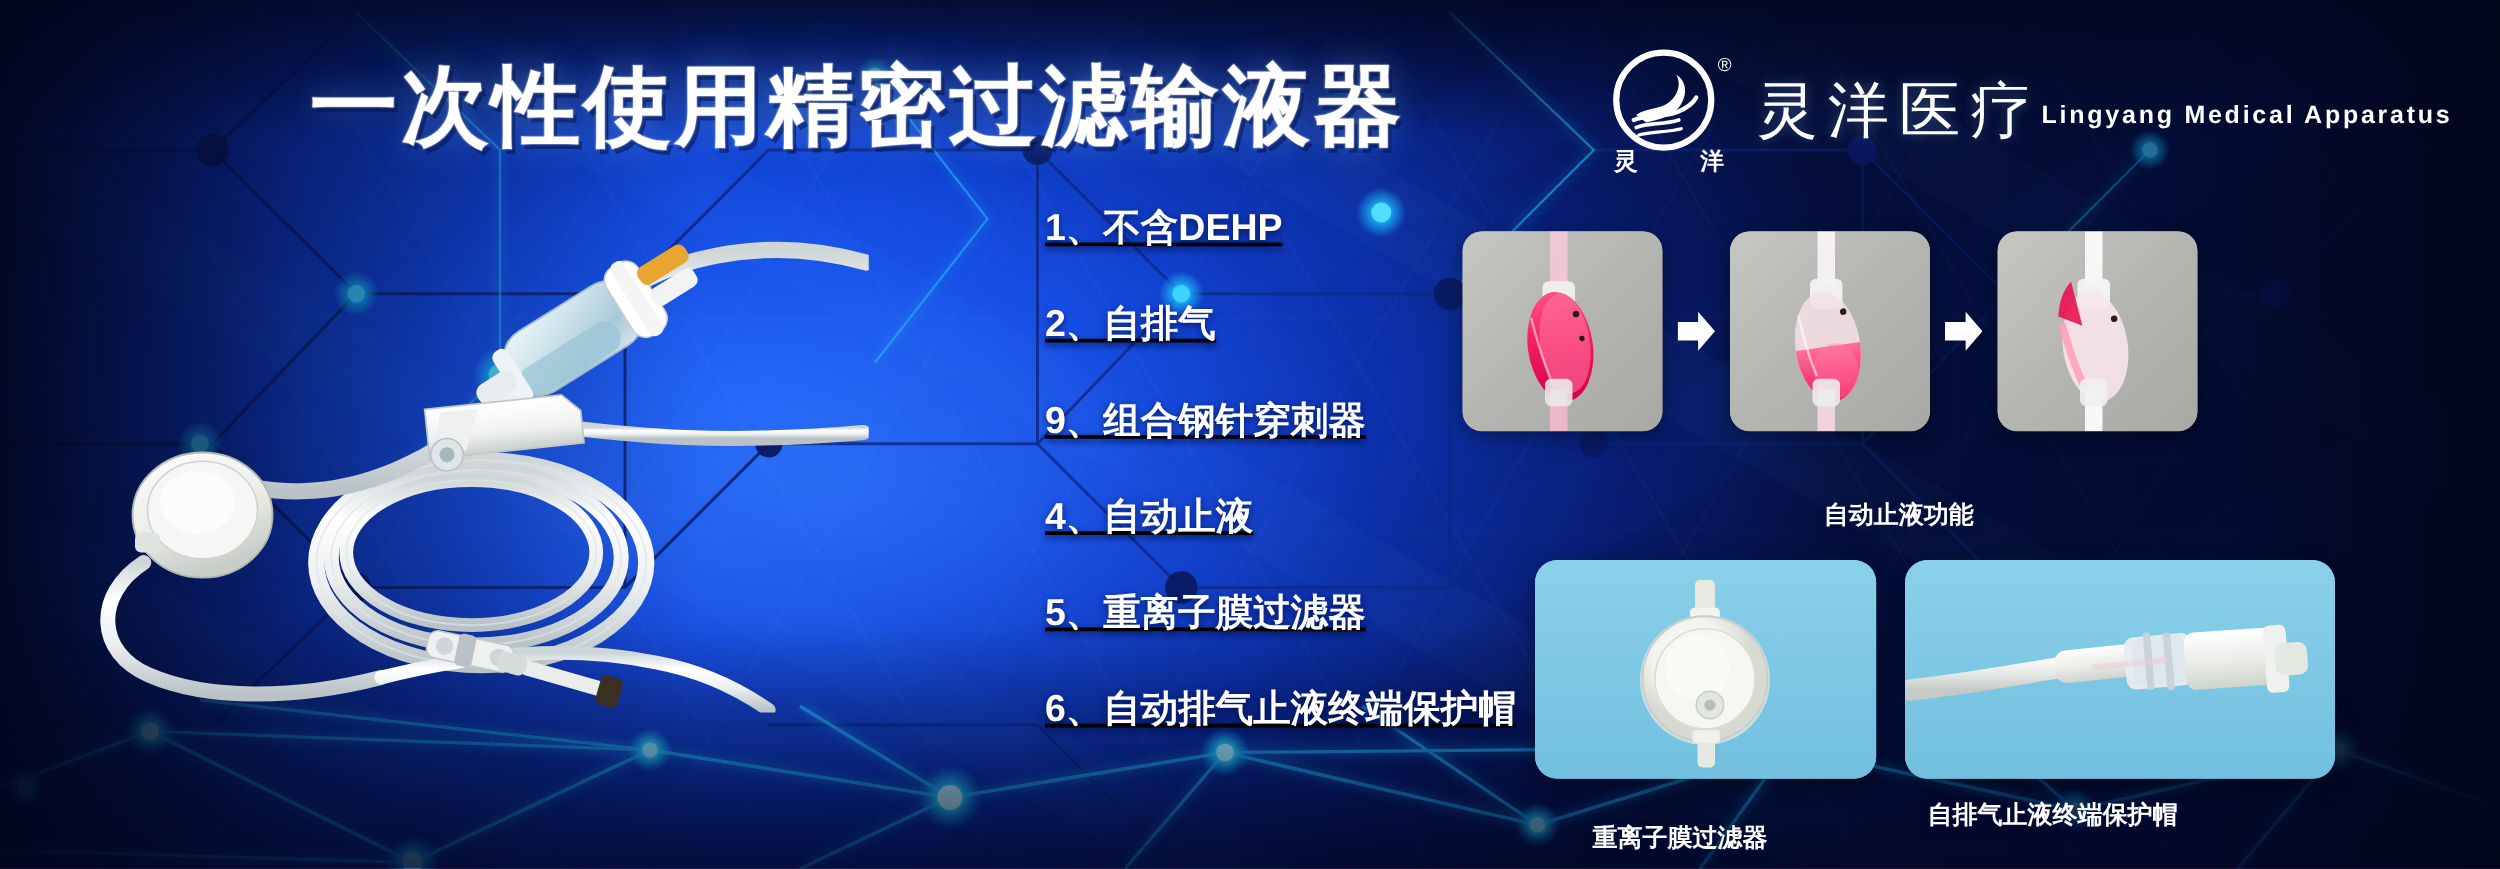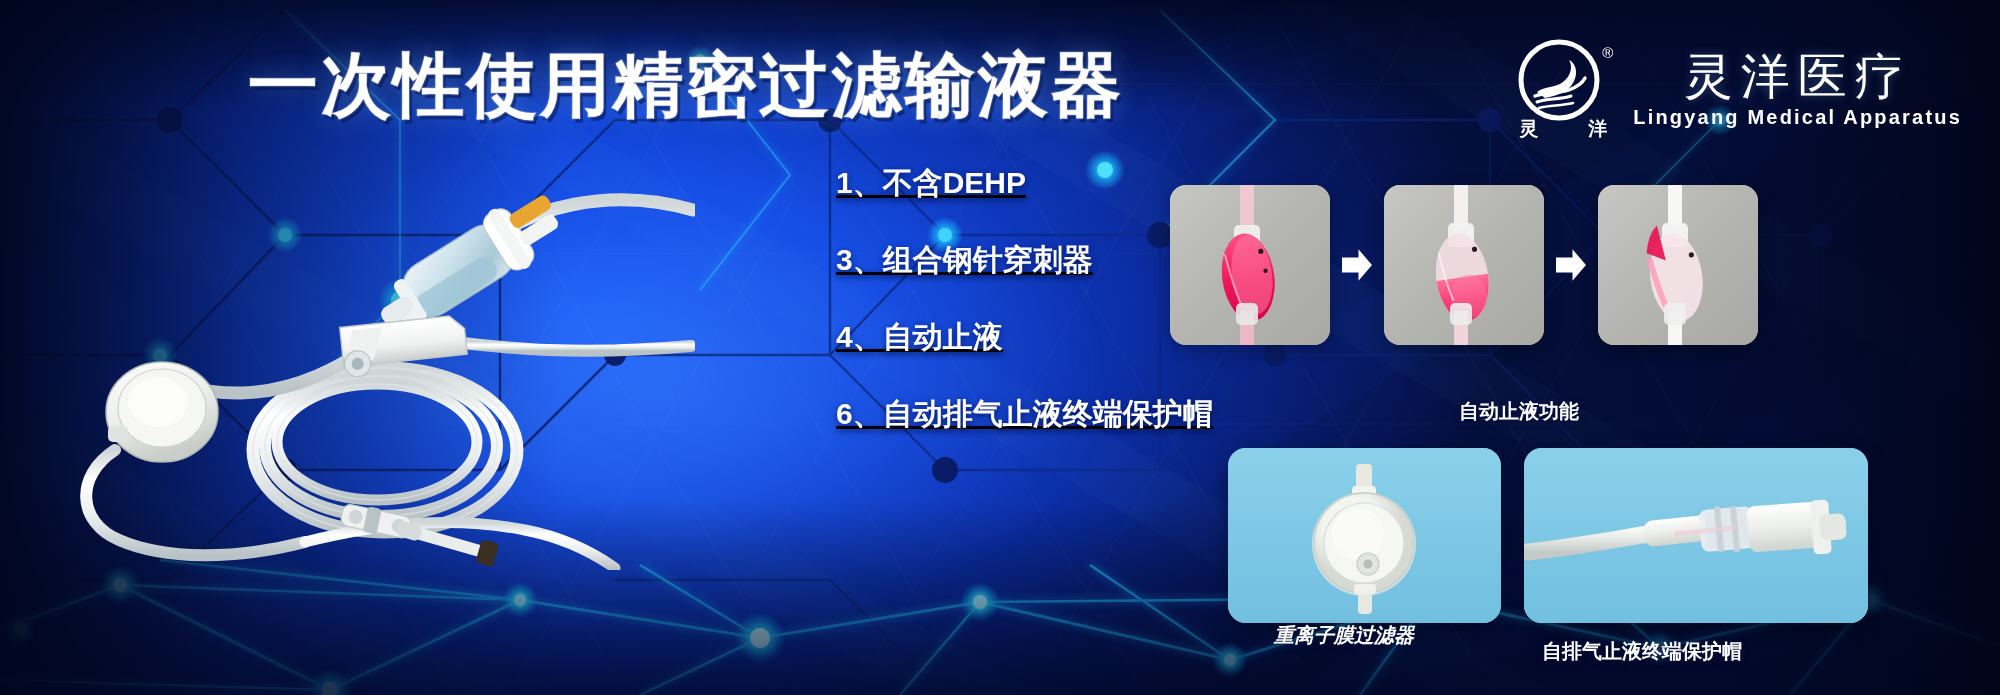--- a/index.html
+++ b/index.html
@@ -86,21 +86,21 @@
   .logo-mark .reg {
     position: absolute; right: -2px; top: 6px;
     color: #fff; font-size: 15px;
   }
   .logo-mark .mark-cn {
     position: absolute; left: 0; bottom: 0; width: 96px;
     display: flex; justify-content: space-between;
     color: #fff; font-size: 19px; font-weight: 700;
     padding: 0 4px;
   }
-  .logo-text { display: flex; flex-direction: column; align-items: center; justify-content: space-between; }
+  .logo-text { display: flex; flex-direction: row; align-items: center; justify-content: space-between; }
   .logo-cn {
     color: #fff; font-size: 49px; font-weight: 400;
     letter-spacing: 8px; line-height: 1.05;
     text-shadow: 0 0 10px rgba(140,200,255,0.35);
   }
   .logo-en {
     color: #fff; font-size: 20px; font-weight: 700;
     letter-spacing: 2.2px; margin-top: 4px;
   }
 
@@ -165,21 +165,21 @@
 
   .card {
     position: absolute;
     border-radius: 18px;
     overflow: hidden;
     background: #7ec6e8;
     box-shadow: 0 5px 18px rgba(0,0,0,0.35);
   }
   .card-filter { left: 1228px; top: 448px; width: 273px; height: 175px; }
   .card-cap   { left: 1524px; top: 448px; width: 344px; height: 175px; }
-  .cap-filter { left: 1274px; top: 622px; font-style: italic; }
+  .cap-filter { left: 1274px; top: 657px; }
   .cap-cap    { left: 1542px; top: 638px; }
 
   svg { display: block; }
 </style>
 </head>
 <body>
 
 <div class="banner">
 
   <div class="bg-base"></div>
@@ -413,22 +413,24 @@
       </div>
     </div>
     <div class="logo-text">
       <div class="logo-cn">灵洋医疗</div>
       <div class="logo-en">Lingyang Medical Apparatus</div>
     </div>
   </div>
 
   <div class="features">
     <div class="feature-item">1、不含DEHP</div>
-    <div class="feature-item">3、组合钢针穿刺器</div>
+    <div class="feature-item">2、自排气</div>
+    <div class="feature-item">9、组合钢针穿刺器</div>
     <div class="feature-item">4、自动止液</div>
+    <div class="feature-item">5、重离子膜过滤器</div>
     <div class="feature-item">6、自动排气止液终端保护帽</div>
   </div>
 
   <div class="stop-row">
 
     <div class="shot">
       <svg width="160" height="160" viewBox="0 0 160 160">
         <defs>
           <linearGradient id="gry" x1="0" y1="0" x2="1" y2="1">
             <stop offset="0%" stop-color="#c6c6c2"></stop>

